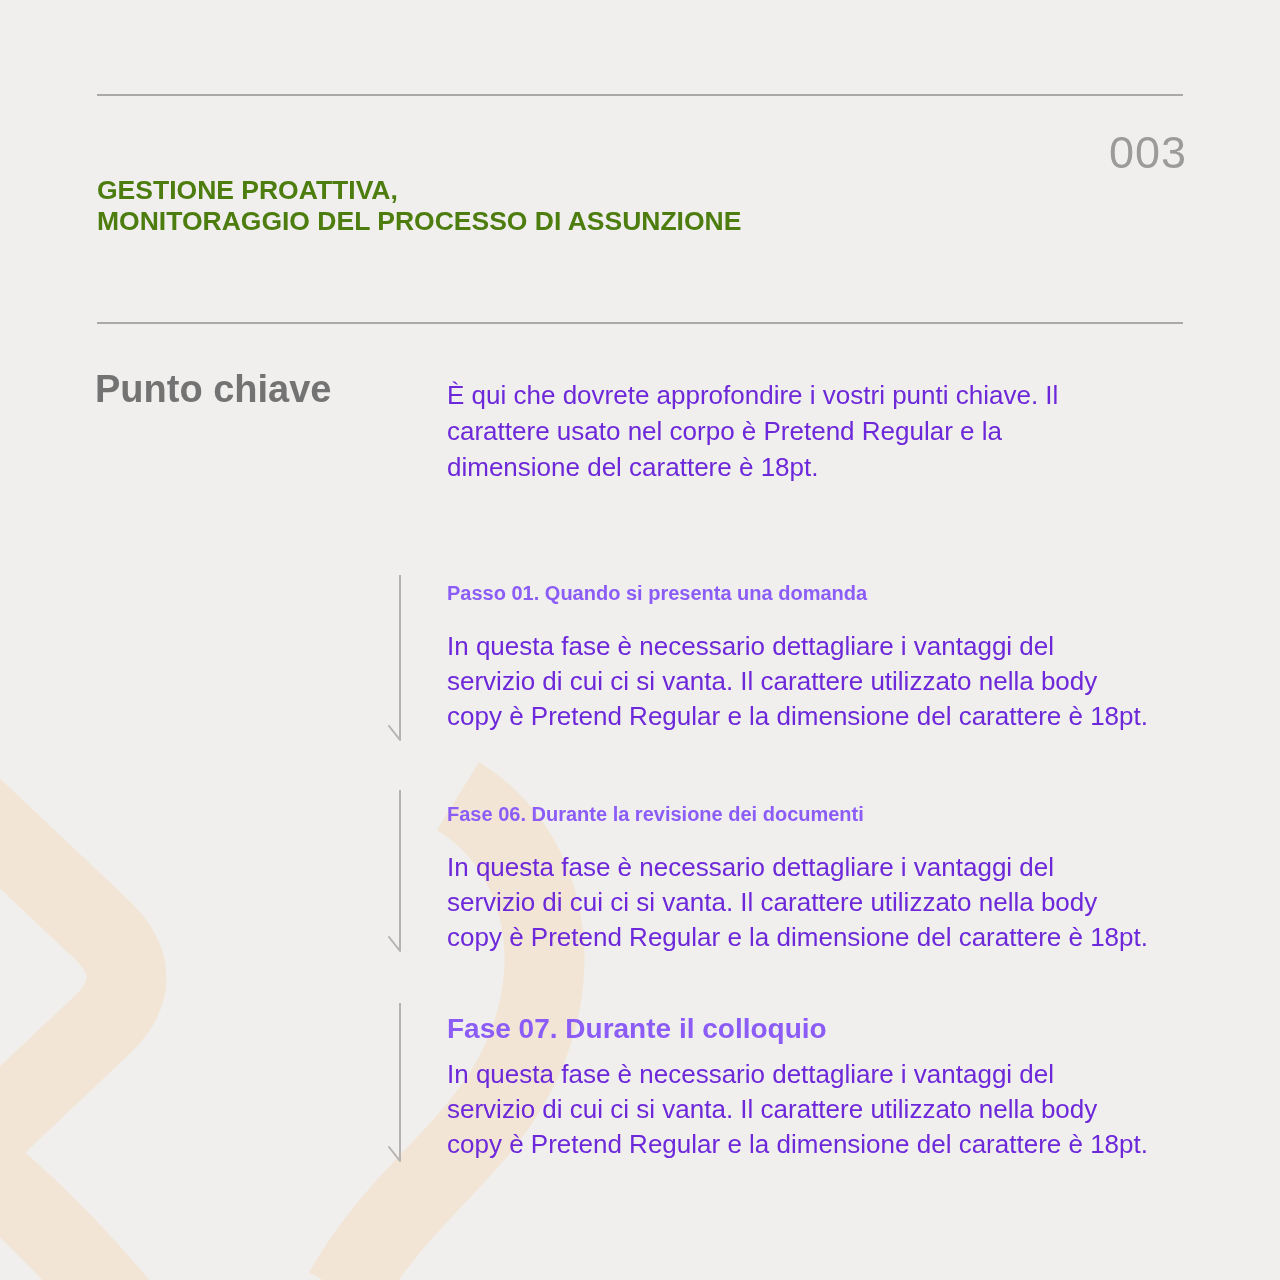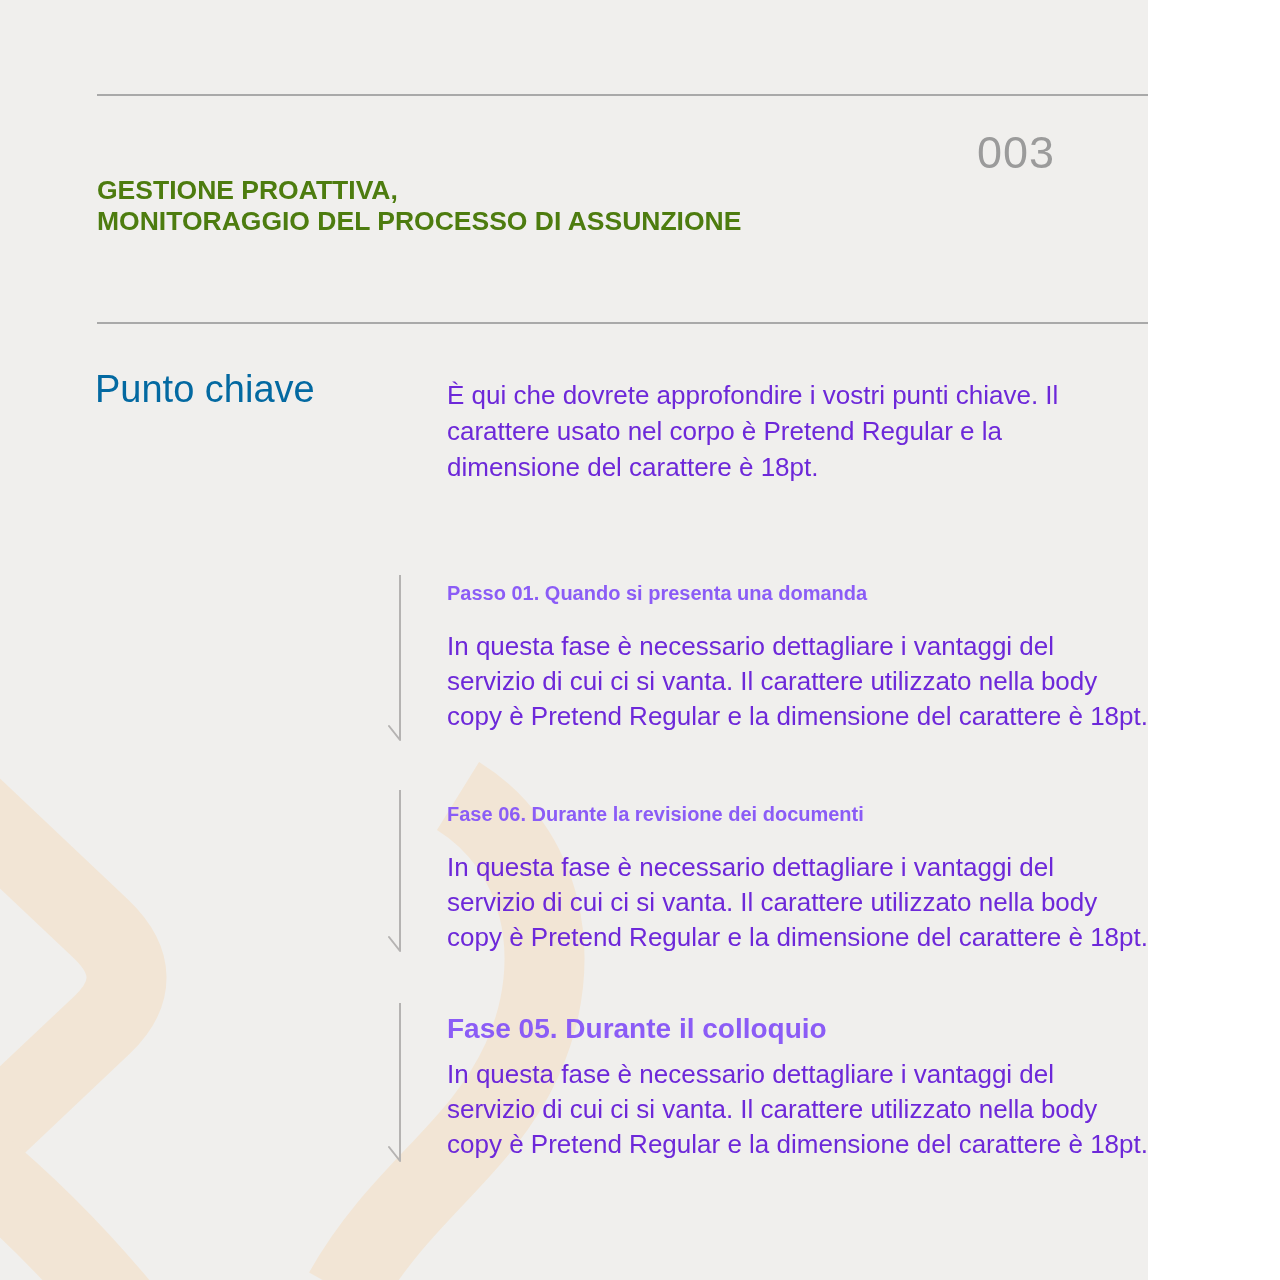--- a/index.html
+++ b/index.html
@@ -1,18 +1,18 @@
 <!DOCTYPE html>
 <html><head>
 <meta charset="utf-8">
 <style>
   html,body{margin:0;padding:0;}
   .canvas{
     position:relative;
-    width:1148px;height:1280px;
+    width:1280px;height:1280px;
     background:#F0EFED;
     overflow:hidden;
     font-family:"Liberation Sans","DejaVu Sans",sans-serif;
   }
   .watermark{position:absolute;left:0;top:0;}
   .rule{position:absolute;height:1.5px;background:#A9A9A9;}
   .rule-top{left:97px;top:94px;width:1086px;}
   .rule-mid{left:97px;top:322px;width:1086px;}
   .page-number{
     position:absolute;top:130px;right:93px;
@@ -20,21 +20,21 @@
     letter-spacing:1px;
   }
   .doc-title{
     position:absolute;left:97px;top:175px;margin:0;
     font-size:26.5px;line-height:31px;font-weight:800;
     color:#4d7c0f;letter-spacing:0;
     white-space:pre-line;
   }
   .kp-label{
     position:absolute;left:95px;top:369px;
-    font-size:38px;line-height:40px;font-weight:400;color:#0369a1;
+    font-size:38px;line-height:40px;font-weight:700;color:#737373;
   }
   .body-text{
     position:absolute;left:447px;
     font-size:26px;line-height:35px;color:#6d28d9;
     white-space:pre-line;
   }
   .kp-body{top:377px;line-height:36px;}
   .tl-label{
     position:absolute;left:95px;top:579px;
     font-size:27px;line-height:34px;font-weight:700;color:#F4781C;
@@ -99,18 +99,18 @@
   </svg>
   <div class="step-heading small h-s2">Fase 06. Durante la revisione dei documenti</div>
   <div class="body-text b-s2">In questa fase è necessario dettagliare i vantaggi del
 servizio di cui ci si vanta. Il carattere utilizzato nella body
 copy è Pretend Regular e la dimensione del carattere è 18pt.</div>
 
   <svg class="guide g-s3" width="16" height="160" viewBox="0 0 16 160" aria-hidden="true">
     <line x1="12" y1="0" x2="12" y2="158" stroke="#B5B3B2" stroke-width="2"></line>
     <line x1="1" y1="144" x2="12" y2="158" stroke="#B5B3B2" stroke-width="2" stroke-linecap="round"></line>
   </svg>
-  <div class="step-heading large h-s3">Fase 05. Durante il colloquio</div>
+  <div class="step-heading large h-s3">Fase 07. Durante il colloquio</div>
   <div class="body-text b-s3">In questa fase è necessario dettagliare i vantaggi del
 servizio di cui ci si vanta. Il carattere utilizzato nella body
 copy è Pretend Regular e la dimensione del carattere è 18pt.</div>
 
 </div>
 
 </body></html>

